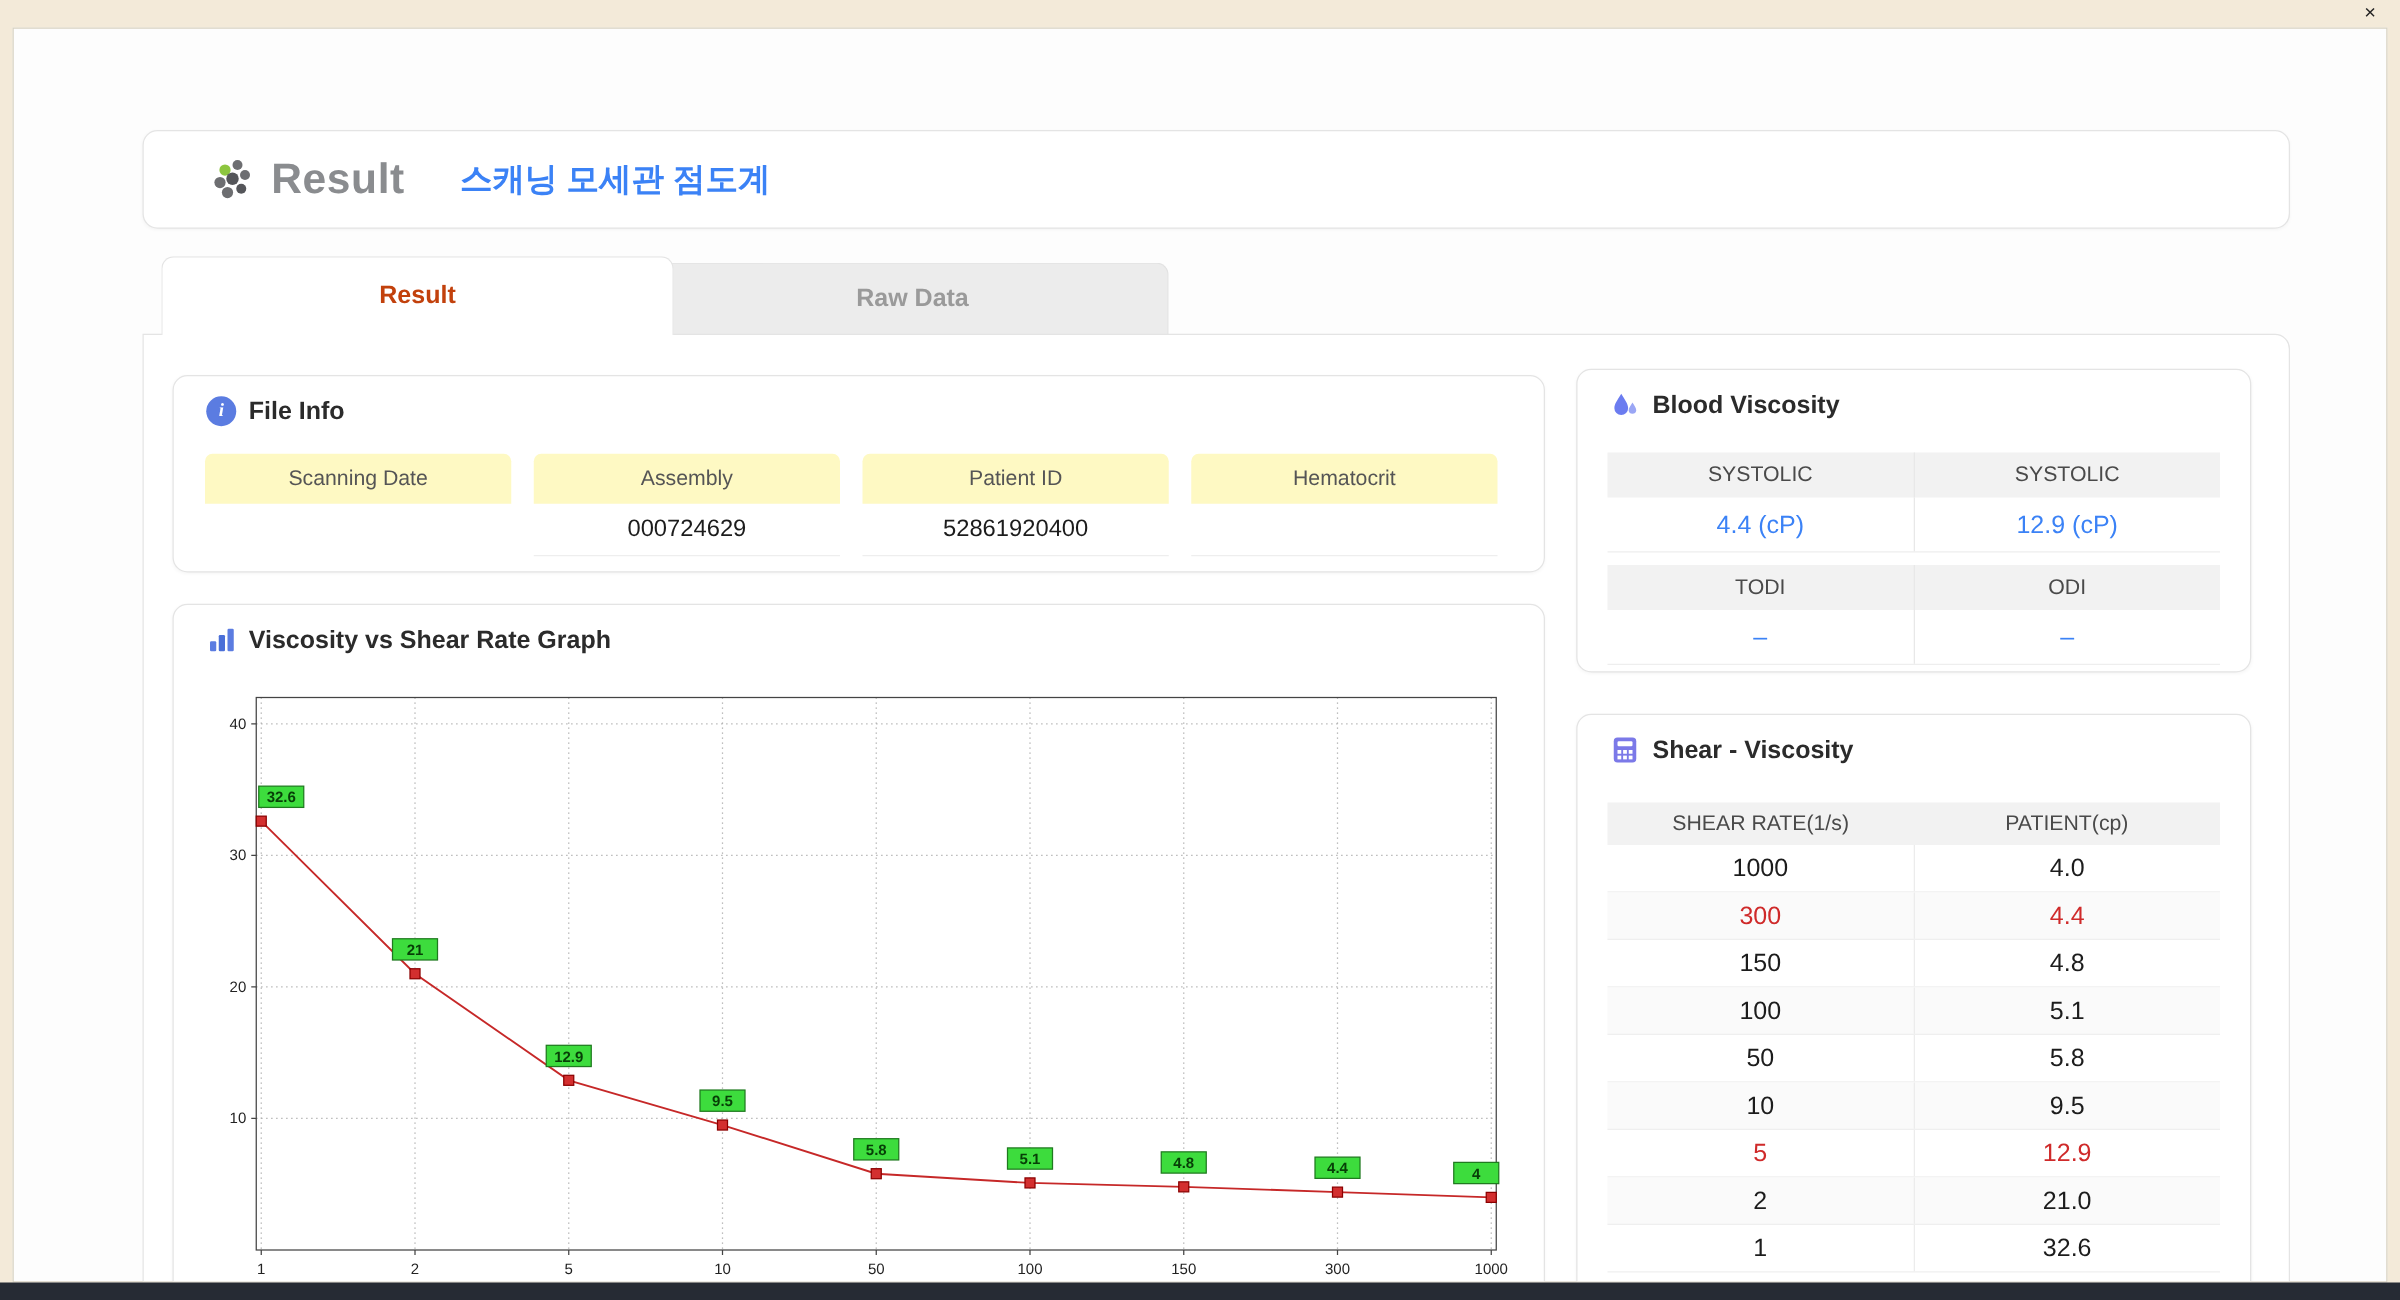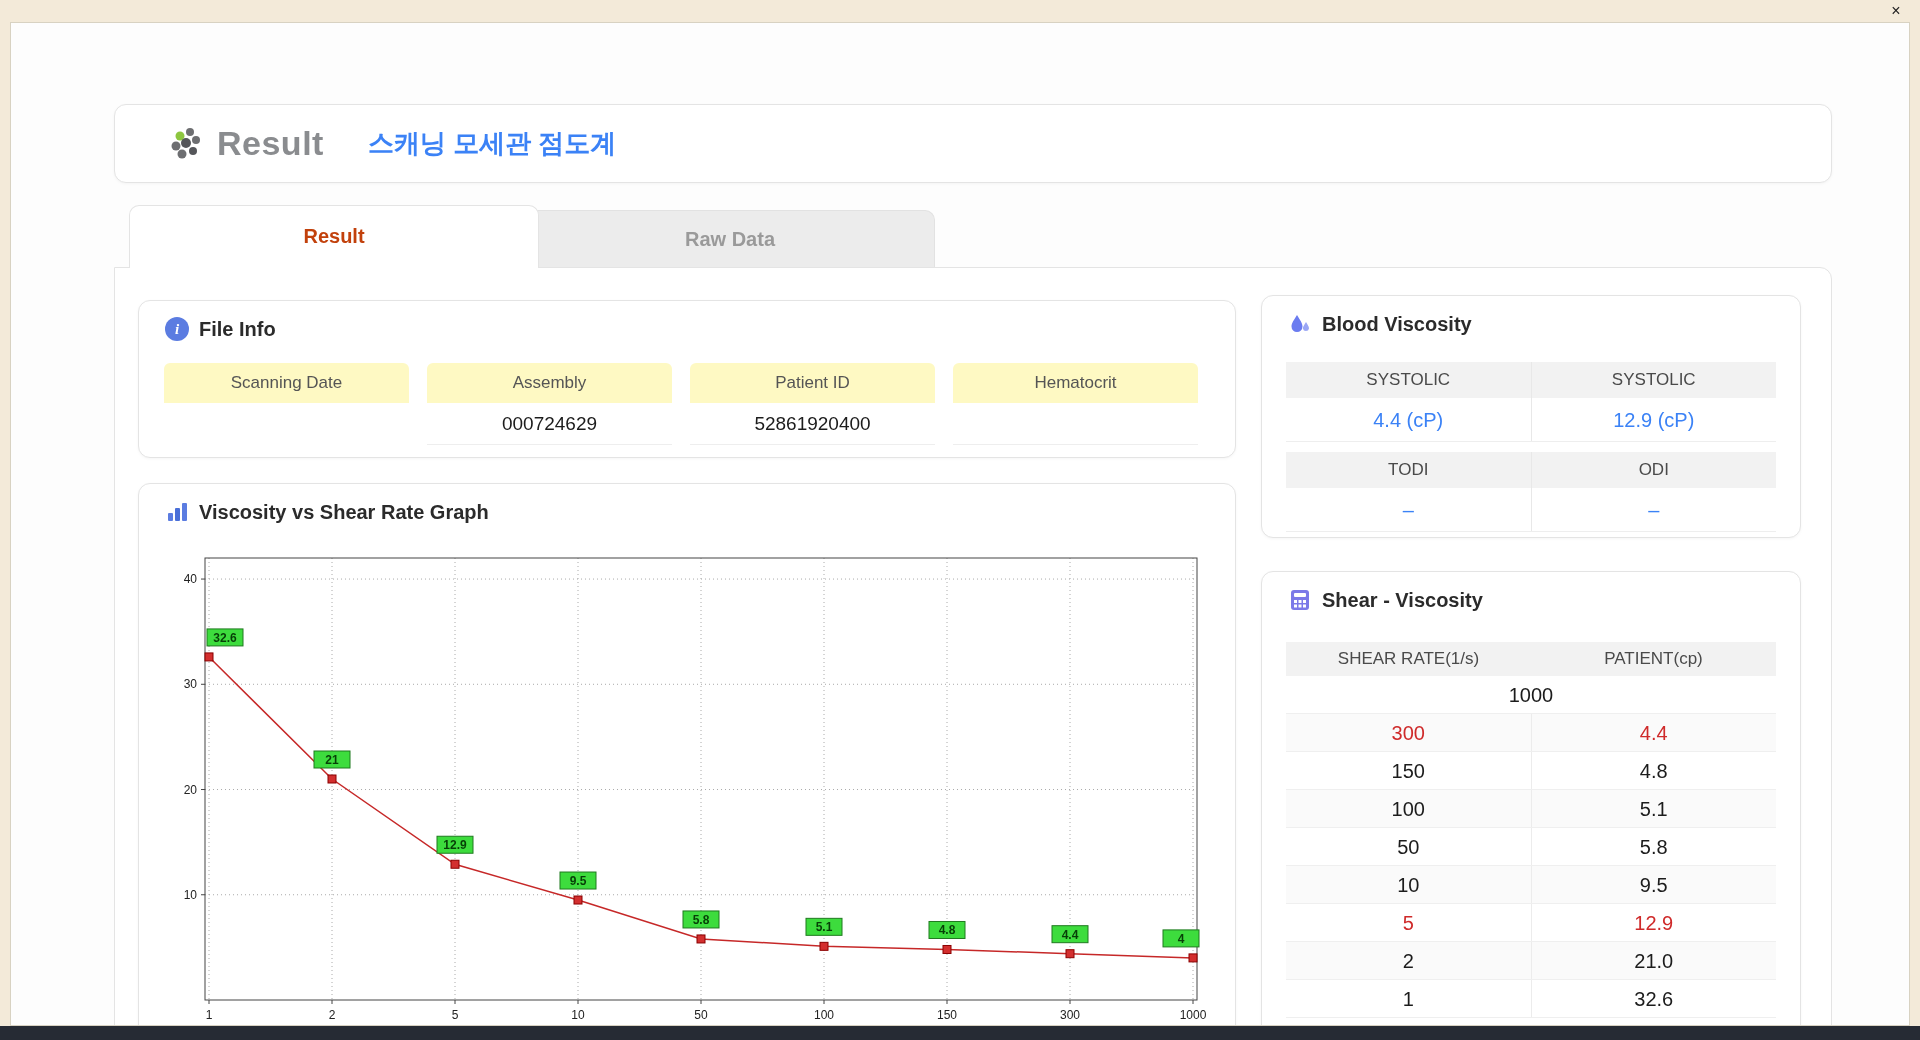--- a/index.html
+++ b/index.html
@@ -257,20 +257,21 @@
       <span class="card-title">Shear - Viscosity</span>
     </div>
     <div class="sv-table">
       <div class="sv-head">
         <div class="sv-cell">SHEAR RATE(1/s)</div>
         <div class="sv-cell">PATIENT(cp)</div>
       </div>
       <div>
           <div class="sv-row">
             <div class="sv-cell">1000</div>
+            <div class="sv-cell">4.0</div>
           </div>
           <div class="sv-row hl alt">
             <div class="sv-cell">300</div>
             <div class="sv-cell">4.4</div>
           </div>
           <div class="sv-row">
             <div class="sv-cell">150</div>
             <div class="sv-cell">4.8</div>
           </div>
           <div class="sv-row alt">

